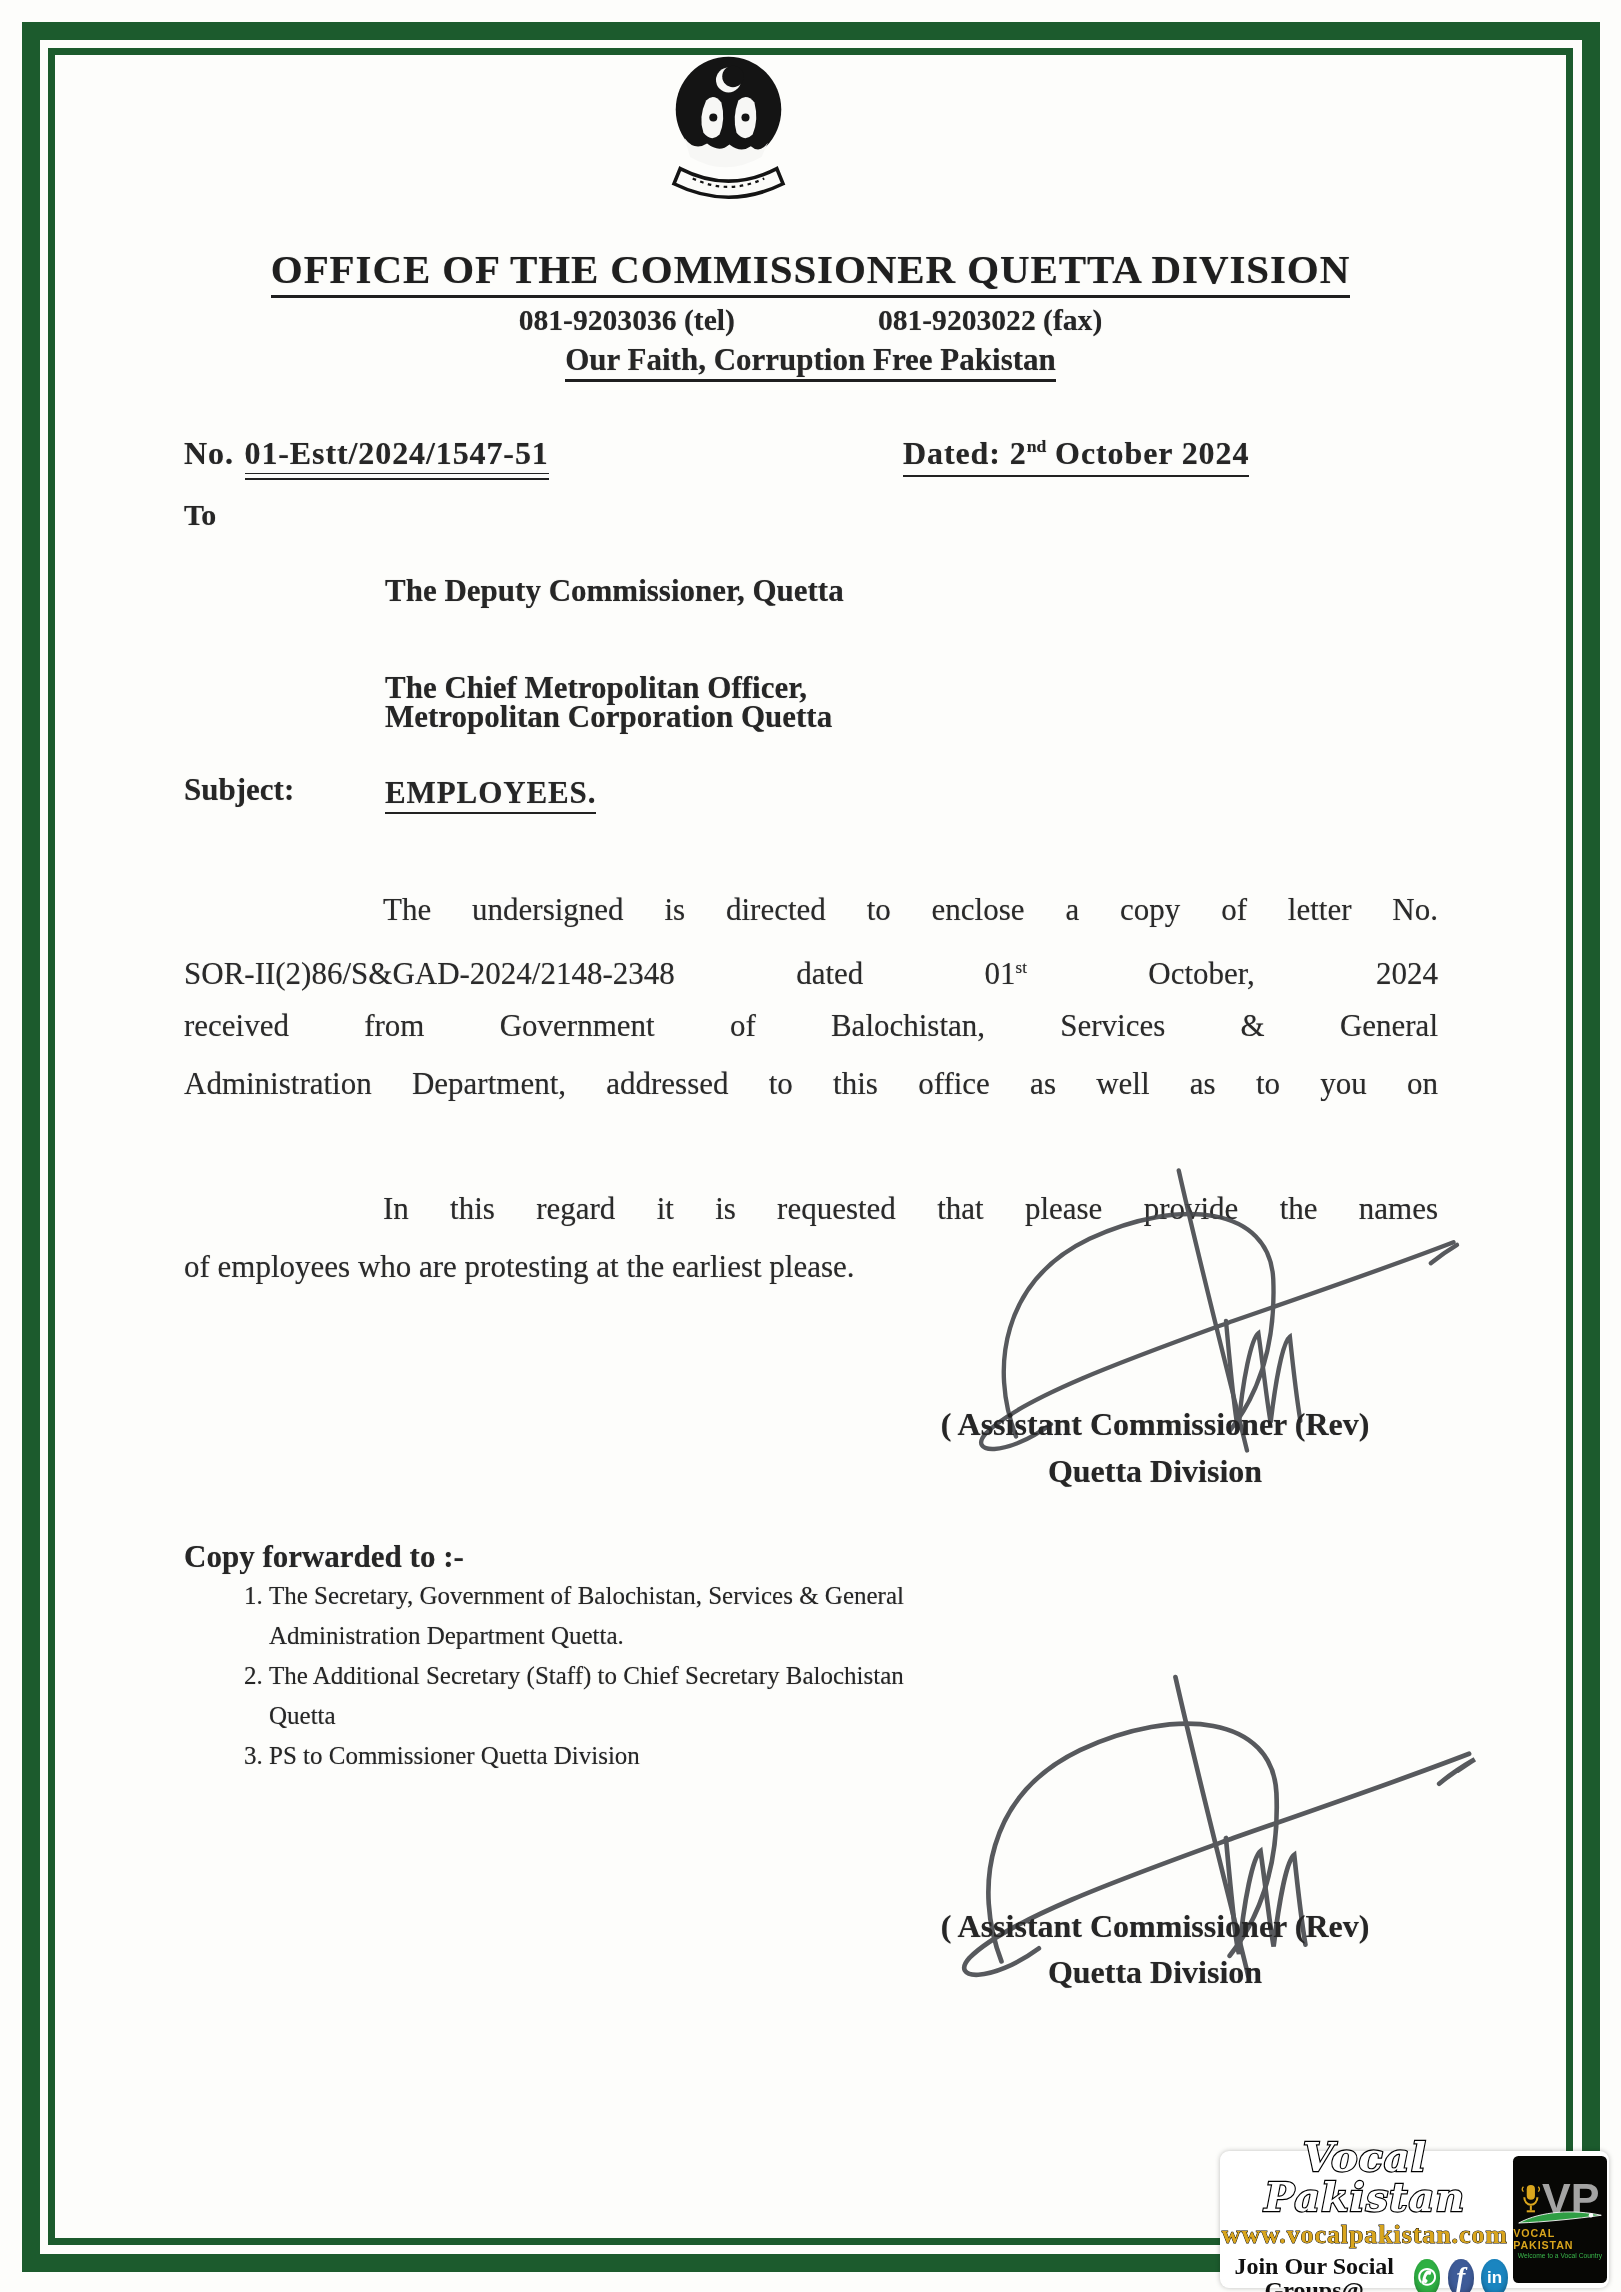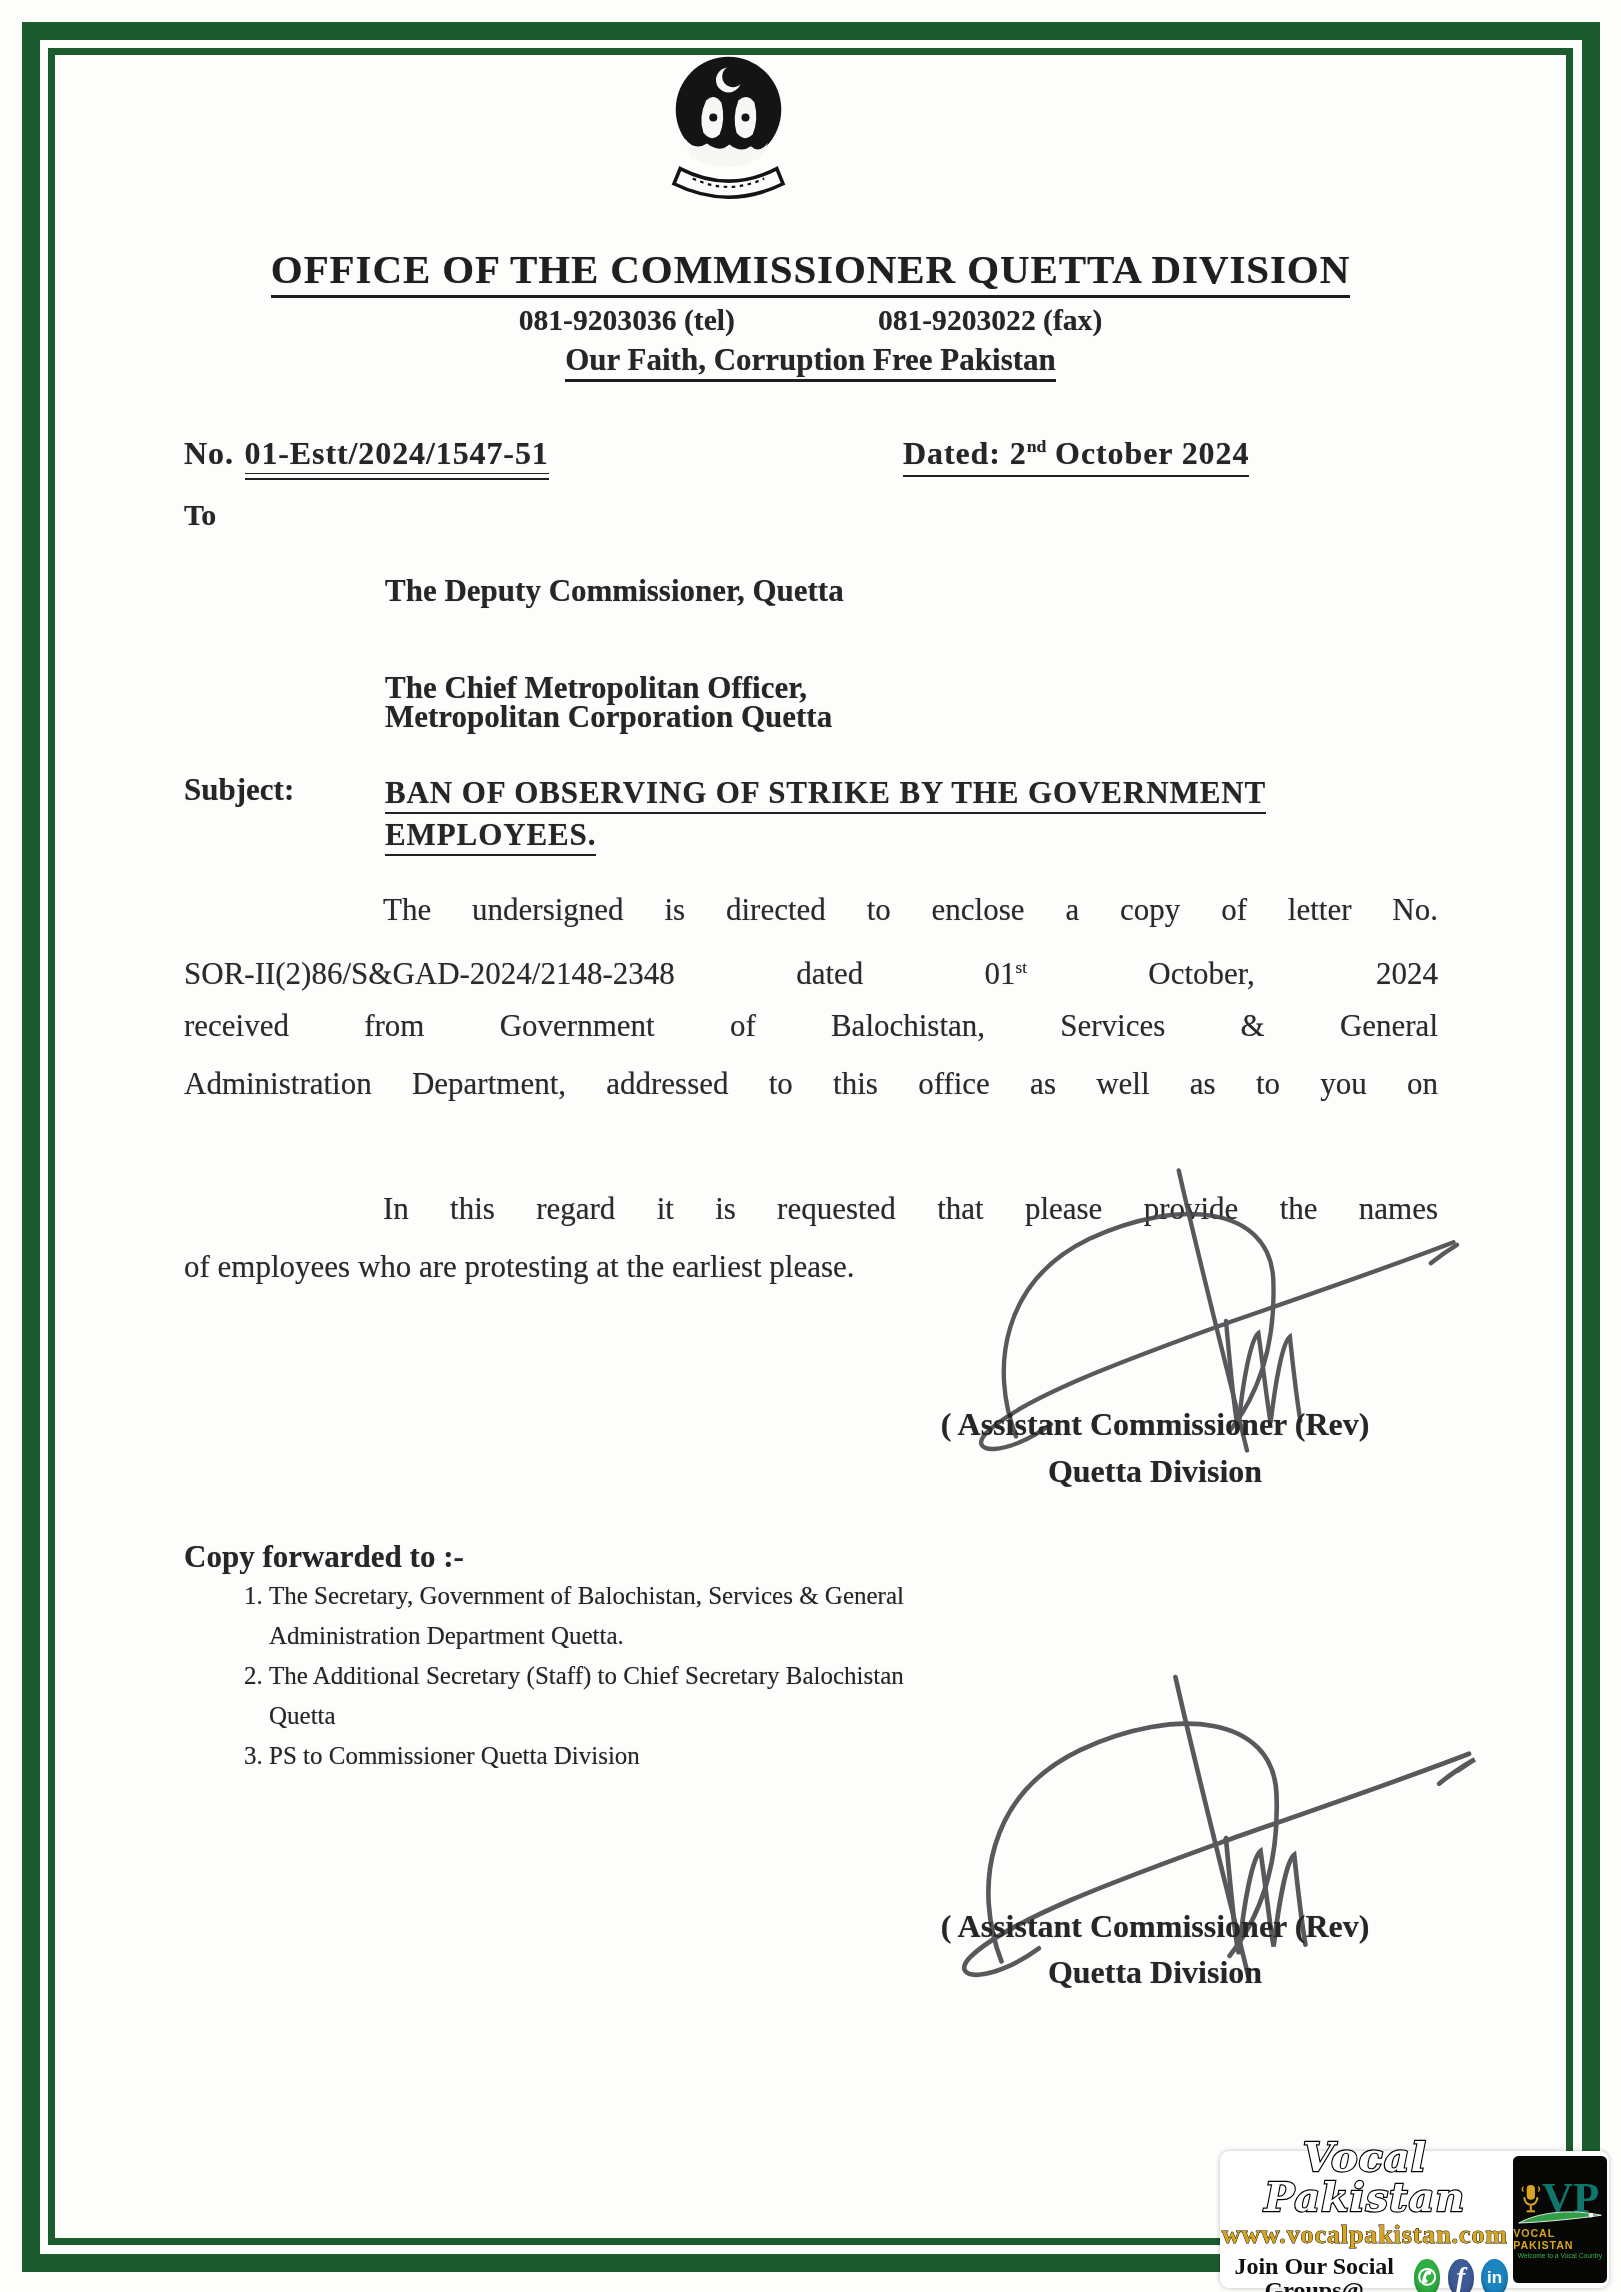--- a/index.html
+++ b/index.html
@@ -85,21 +85,21 @@
   .sicon{width:38px;height:38px;border-radius:50%;color:#fff;display:inline-flex;
     align-items:center;justify-content:center;font-family:"Liberation Sans",sans-serif;
     box-shadow:inset 0 -3.6px 5.4px rgba(0,0,0,.25);}
   .wa{background:#2fb043;font-size:22.4px;}
   .fb{background:#3e5b98;font-family:"Liberation Serif",serif;font-style:italic;font-size:27px;font-weight:bold;}
   .li{background:#1a85c0;font-size:17px;font-weight:bold;}
 
   .logo-square{width:109px;height:127px;background:#070705;border-radius:5.4px;
     display:flex;flex-direction:column;align-items:center;justify-content:center;}
   .logo-top{display:flex;align-items:center;gap:1.8px;}
-  .logo-vp{color:#0f766e;font-family:Liberation Serif, serif;font-weight:bold;font-size:43px;line-height:.9;}
+  .logo-vp{color:#a3a3a3;font-family:Liberation Sans, sans-serif;font-weight:bold;font-size:43px;line-height:.9;}
   .swoosh{margin-top:-9px;}
   .logo-name{color:#d9a51d;font-size:10.7px;font-weight:bold;letter-spacing:0.9px;margin-top:1.8px;
     font-family:"Liberation Sans",sans-serif;}
   .logo-tag{color:#39b54a;font-size:6.7px;margin-top:1.8px;font-family:"Liberation Sans",sans-serif;}
 </style>
 </head>
 <body>
 
 <div class="page">
 
@@ -136,21 +136,20 @@
     <span>Dated: 2</span><sup>nd</sup><span> October 2024</span>
   </div>
 
   <div class="abs to ink">To</div>
   <div class="abs addr addr1 ink">The Deputy Commissioner, Quetta</div>
   <div class="abs addr addr2 ink">The Chief Metropolitan Officer,</div>
   <div class="abs addr addr3 ink">Metropolitan Corporation Quetta</div>
 
   <div class="abs subj-label ink">Subject:</div>
   <div class="abs subject ink">
-    <div><span class="ul">BAN OF OBSERVING OF STRIKE BY THE GOVERNMENT</span></div>
     <div><span class="ul">EMPLOYEES.</span></div>
   </div>
 
   <div class="abs bodyblock body1 ink">
     <div class="bl just indent">The undersigned is directed to enclose a copy of letter No.</div>
     <div class="bl just"><span>SOR-II(2)86/S&amp;GAD-2024/2148-2348 dated 01</span><sup>st</sup><span> October, 2024</span></div>
     <div class="bl just">received from Government of Balochistan, Services &amp; General</div>
     <div class="bl just">Administration Department, addressed to this office as well as to you on</div>
   </div>
 

